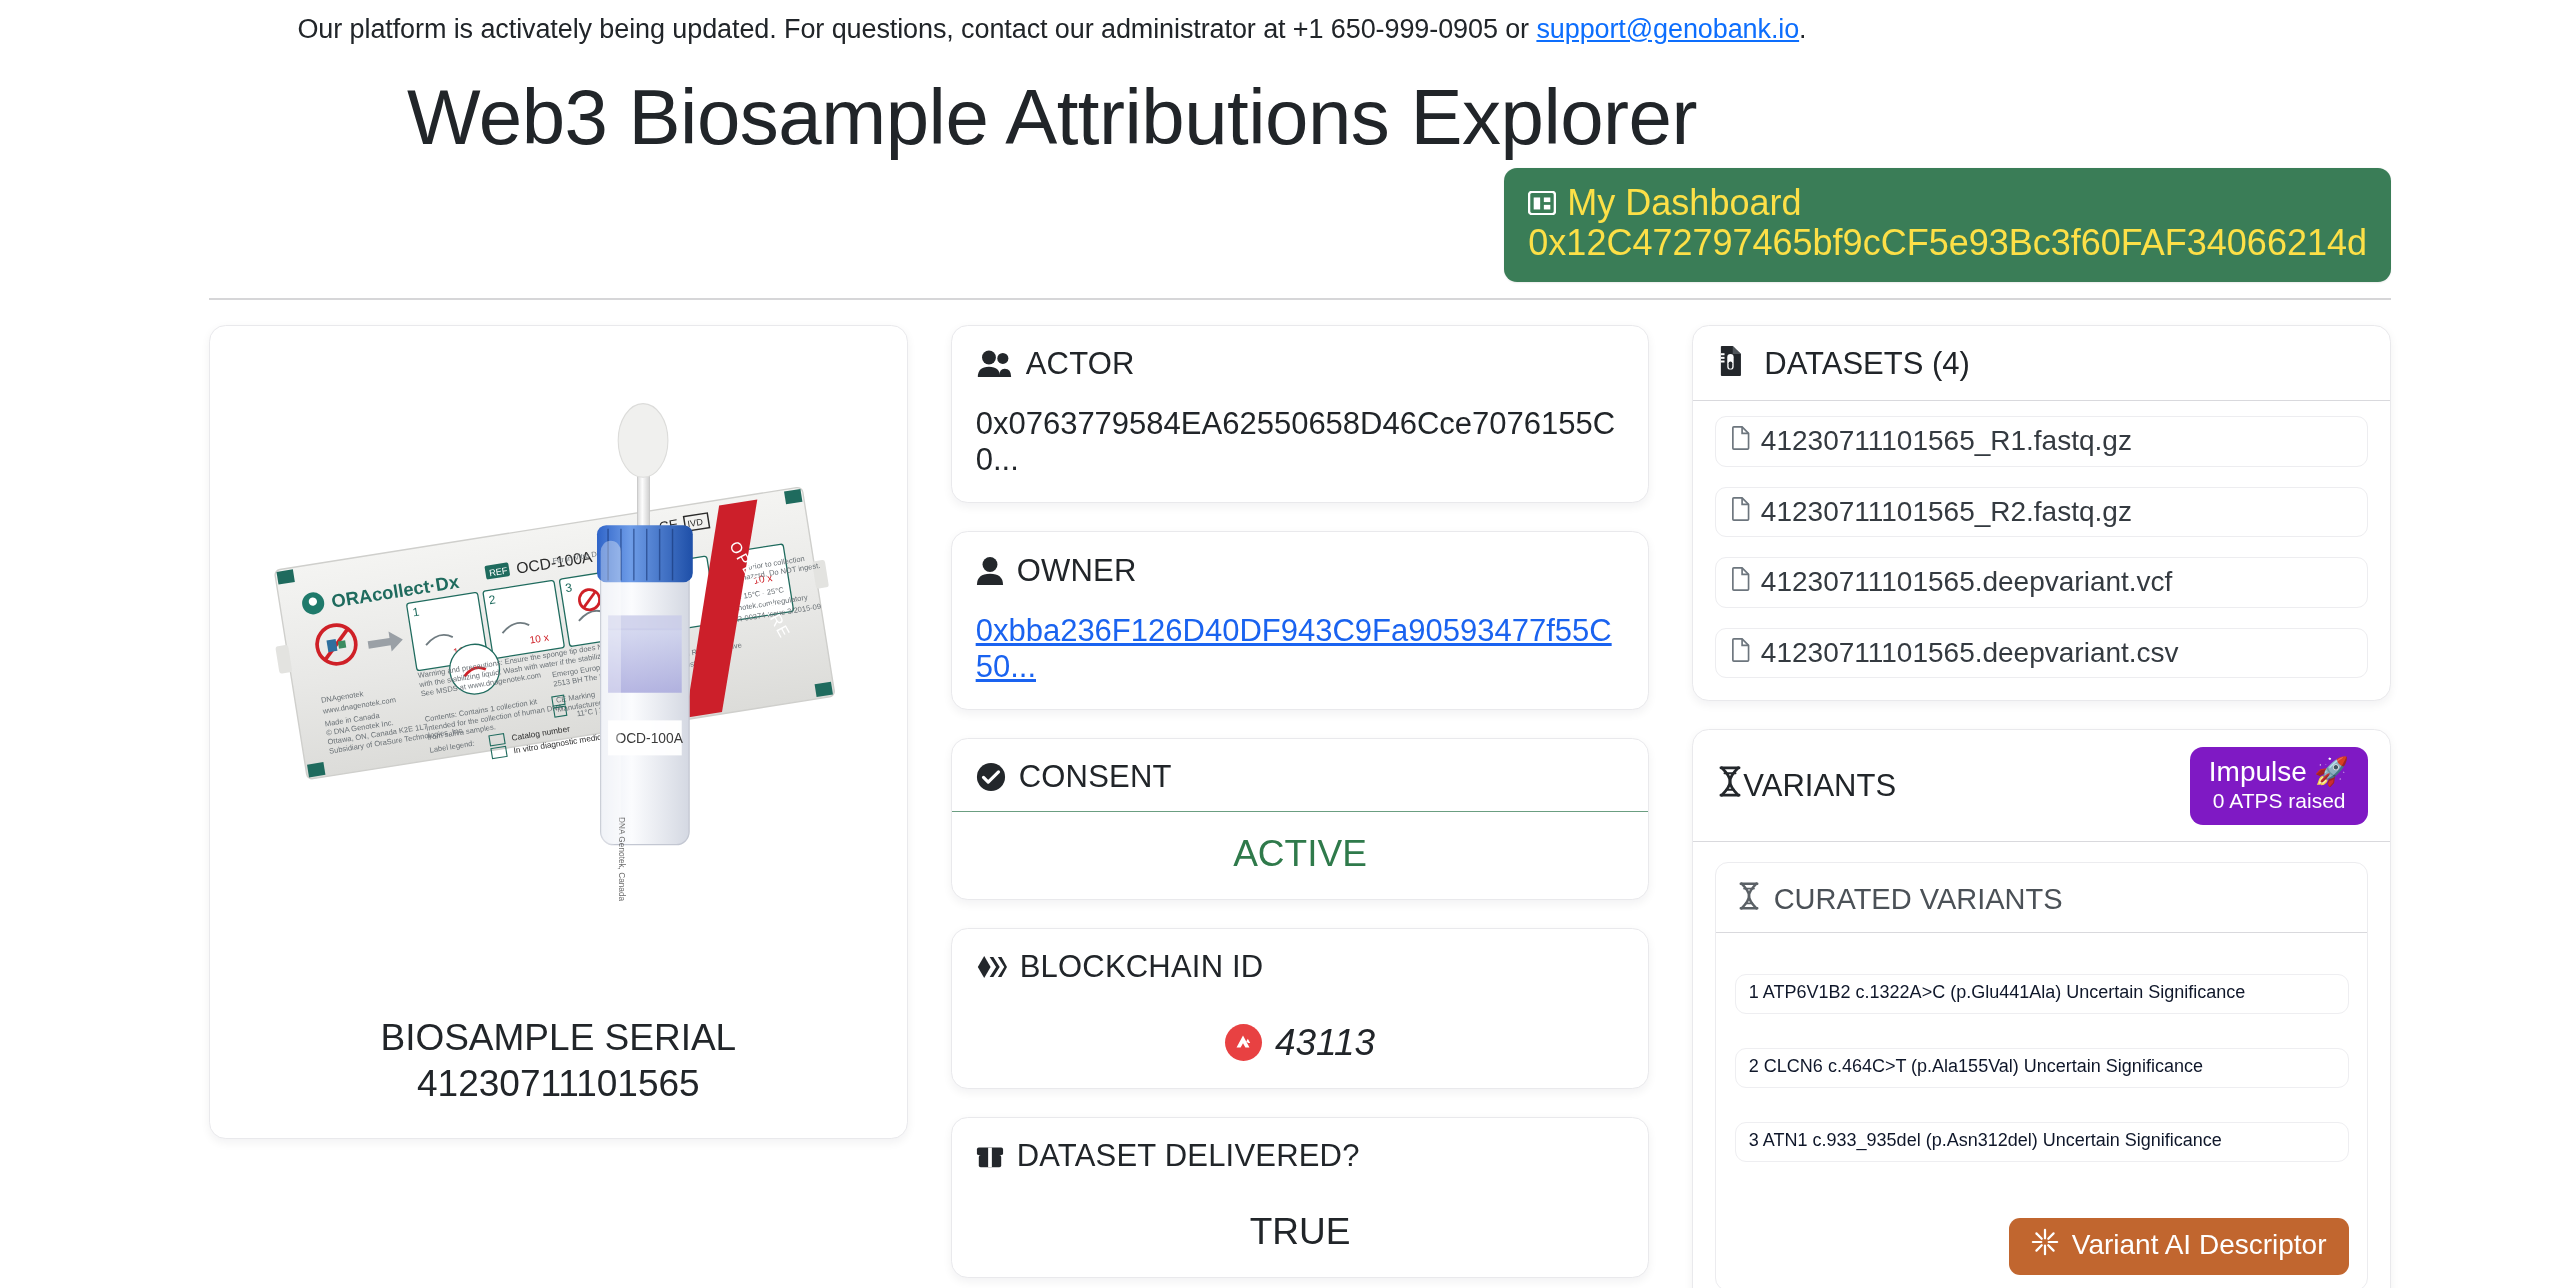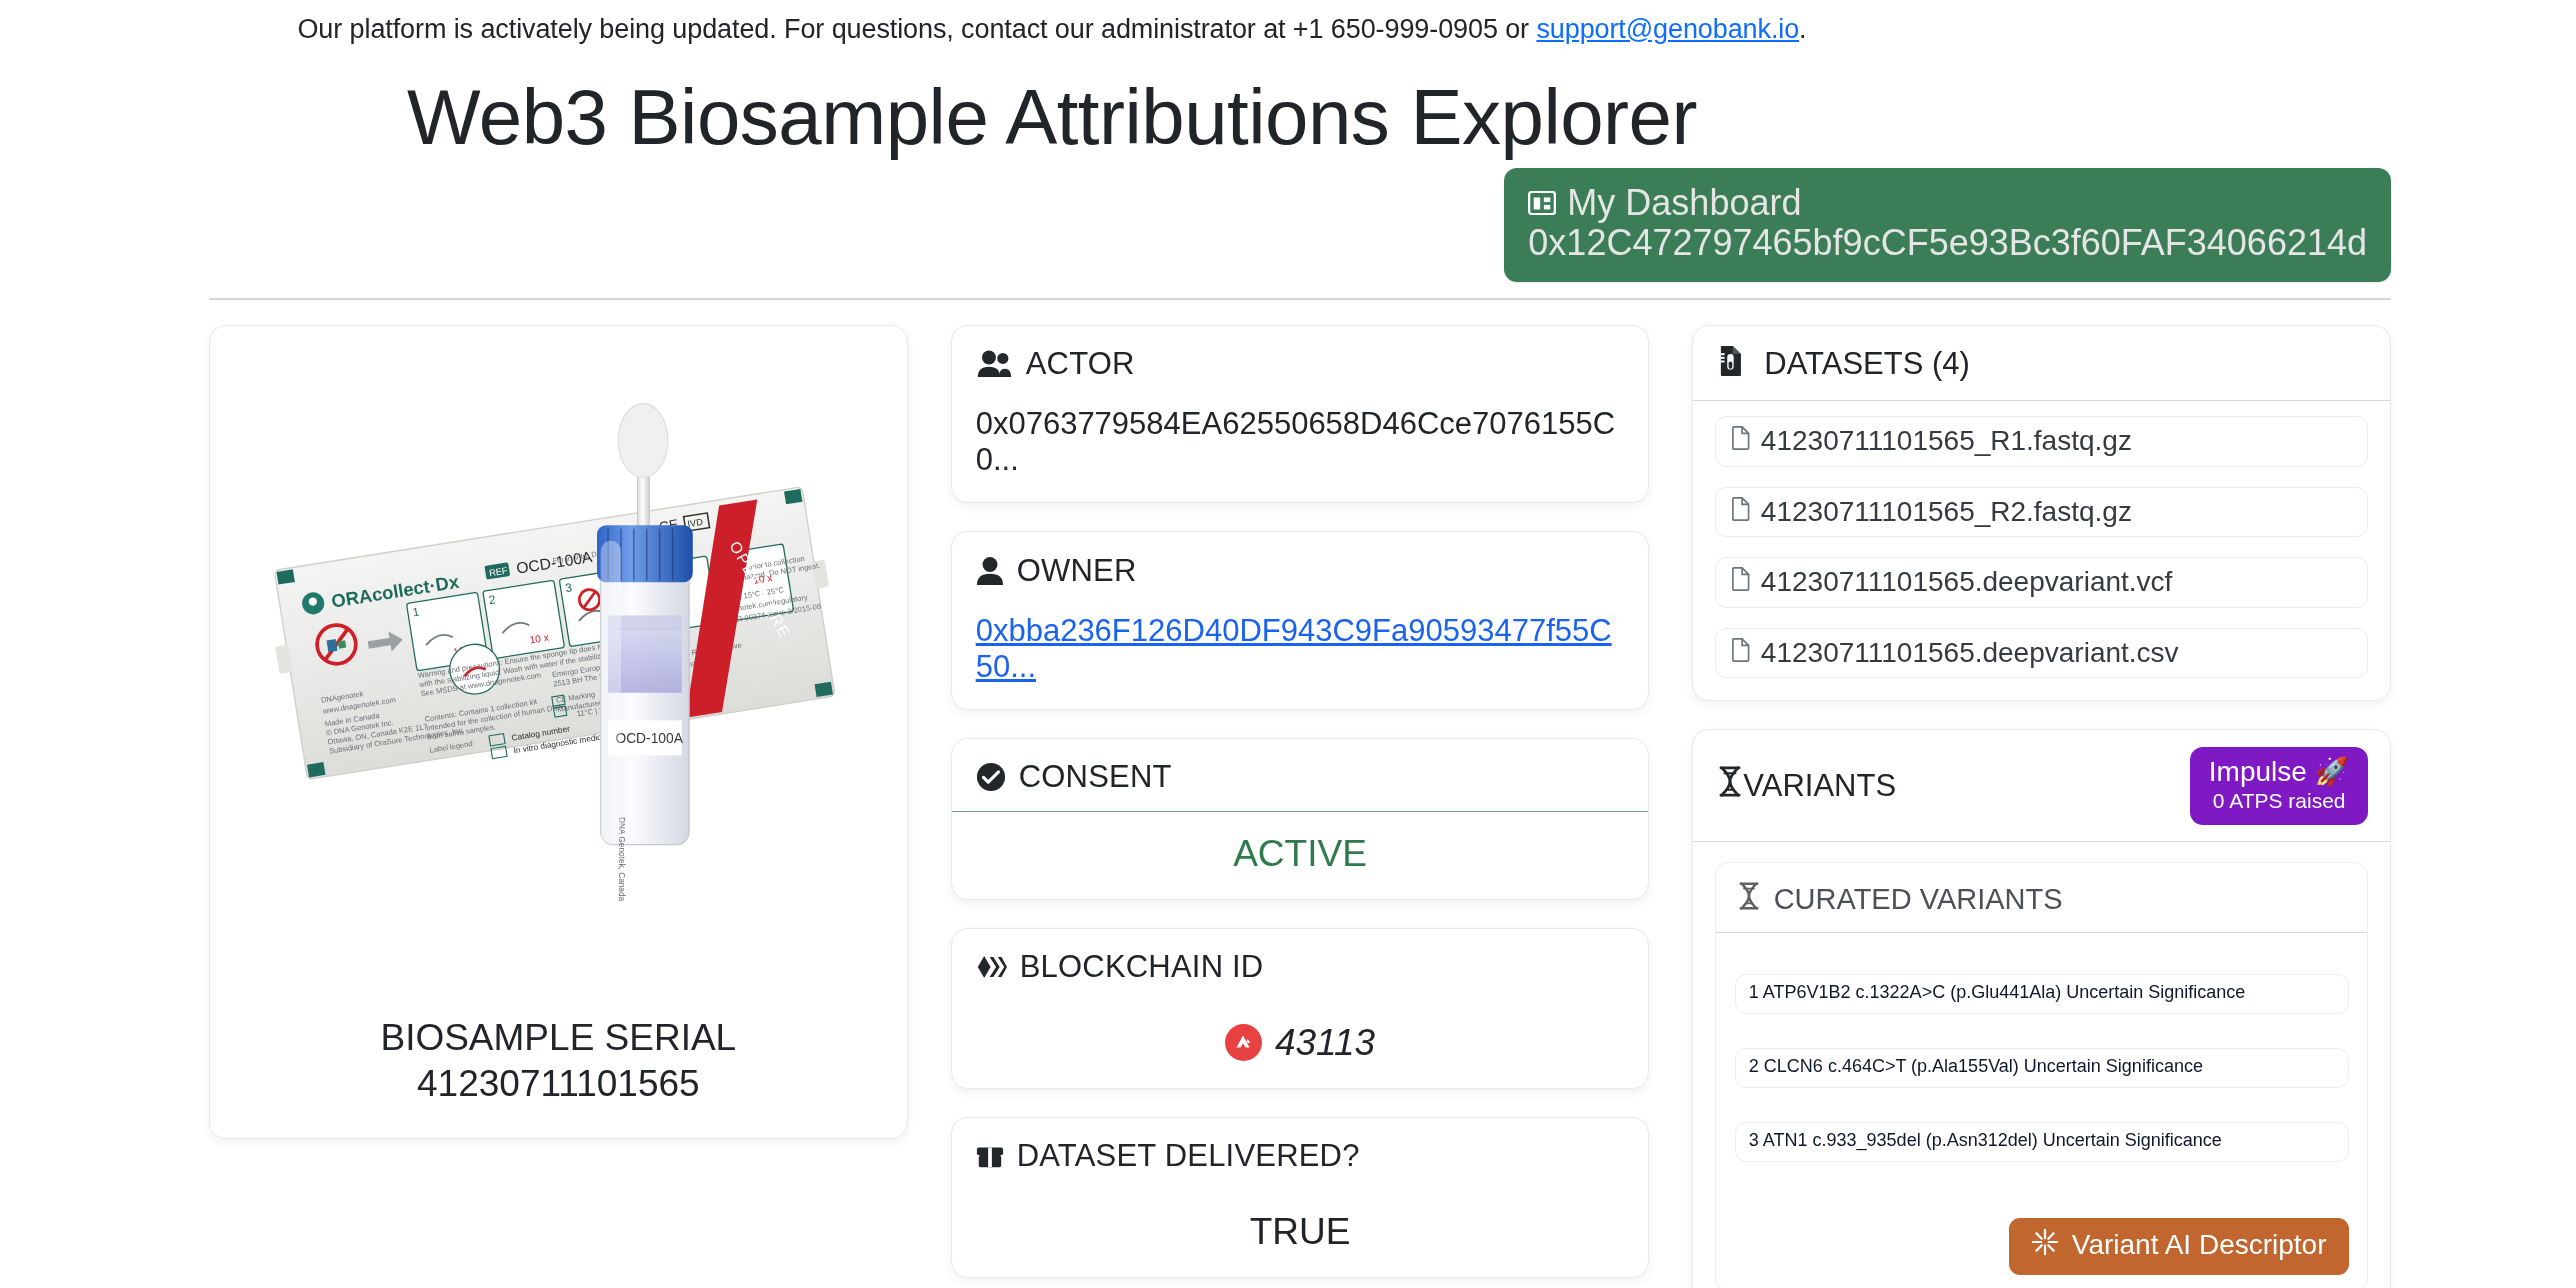--- a/index.html
+++ b/index.html
@@ -43,21 +43,21 @@
   .dash-row {
     position: absolute;
     top: 168px;
     left: 0;
     width: 2391px;
     display: flex;
     justify-content: flex-end;
   }
   .dash-btn {
     background: #3a7d57;
-    color: #e5e5e5;
+    color: #fde047;
     border: none;
     border-radius: 13px;
     padding: 15px 24px 18.5px 24px;
     text-align: left;
     font-family: "Liberation Sans", sans-serif;
     cursor: pointer;
     box-shadow: 0 0.9px 1.8px rgba(0,0,0,.08);
   }
   .dash-btn .line1 {
     font-size: 36px;

